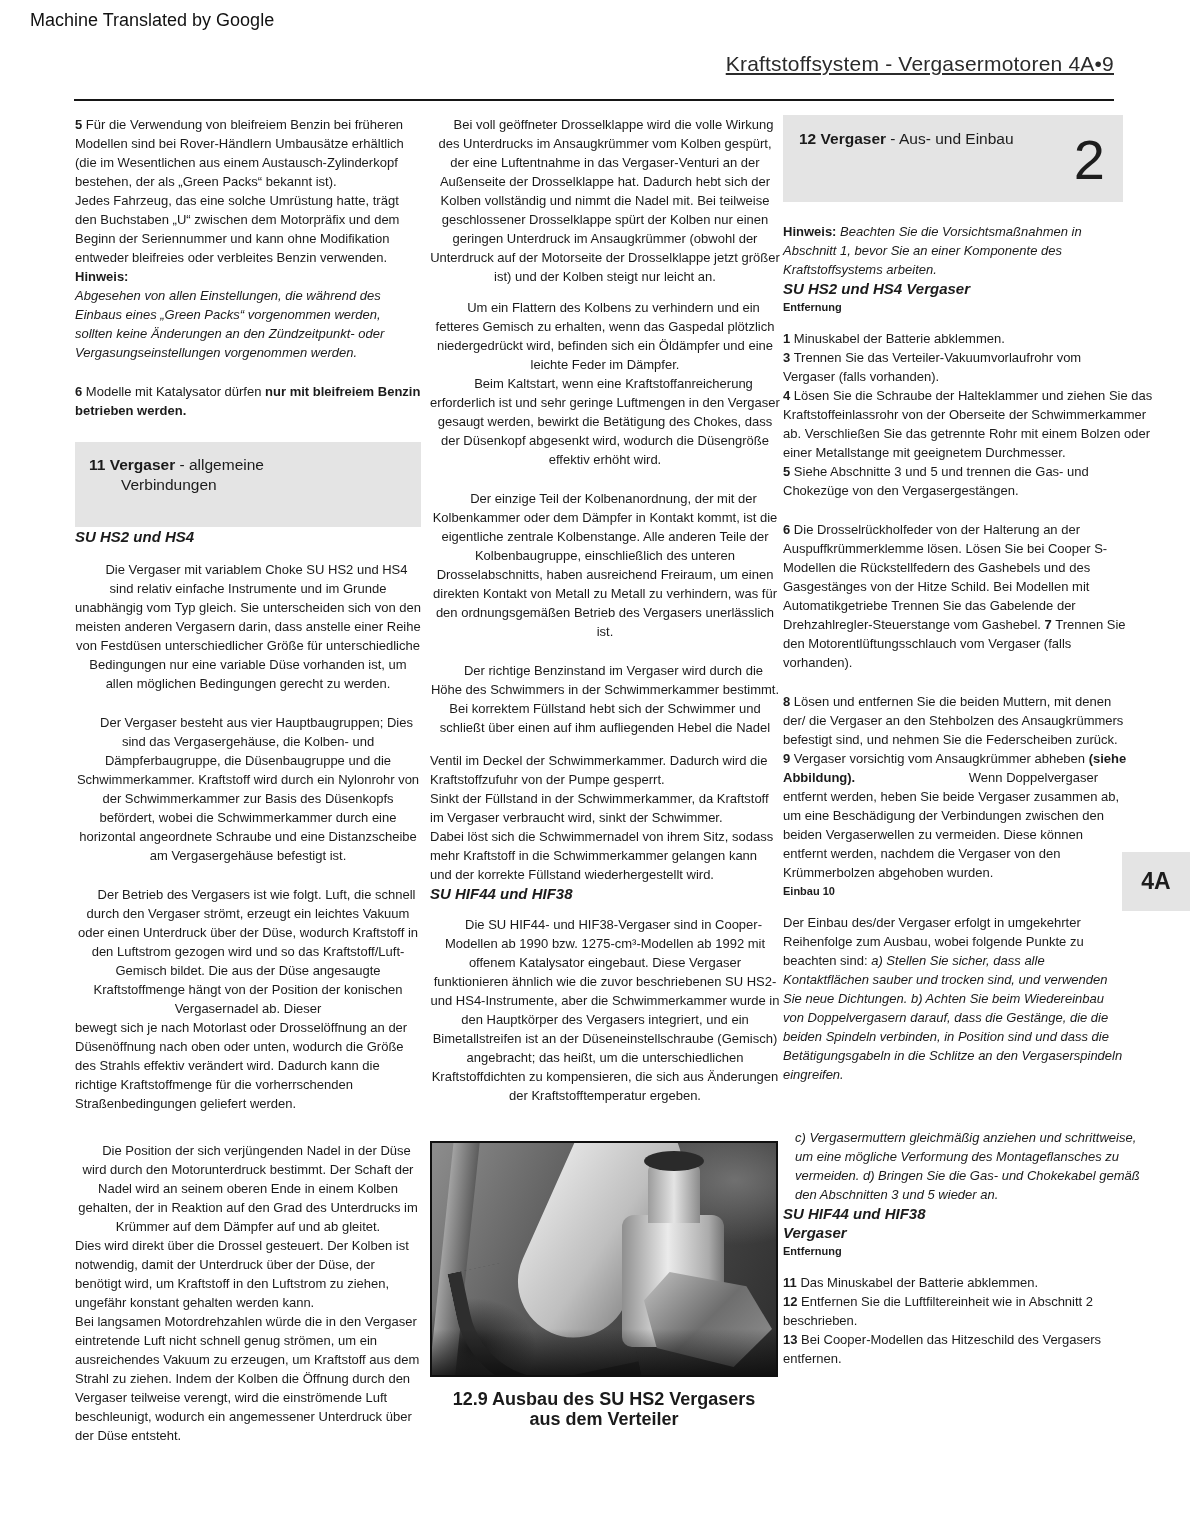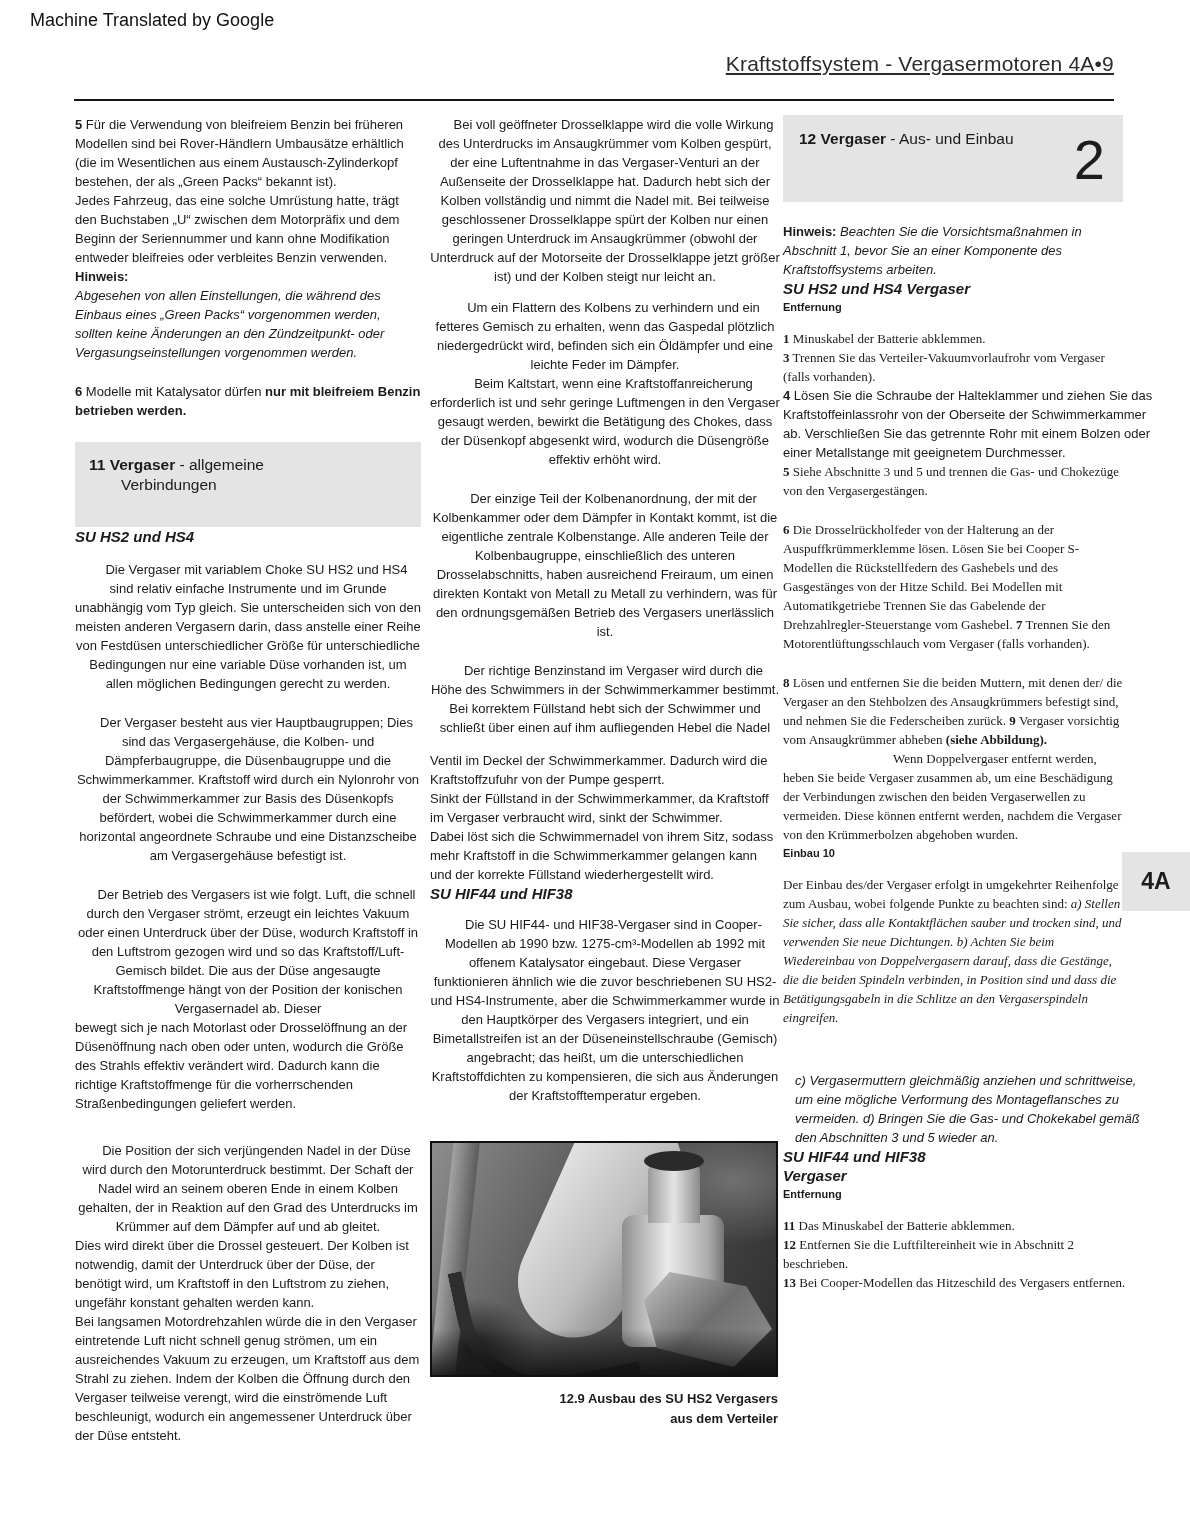--- a/index.html
+++ b/index.html
@@ -23,21 +23,21 @@
   .box11{margin-top:22px;height:85px;padding:13px 14px;font-size:15.5px;line-height:20px;}
   .gb-line2{padding-left:32px;}
   .box12{position:relative;height:87px;width:340px;padding:14px 16px;font-size:15.5px;line-height:20px;}
   .big-num{position:absolute;right:18px;top:16px;font-size:56px;line-height:58px;color:#1d1d1d;}
   .sidetab{position:absolute;left:1122px;top:852px;width:68px;height:59px;background:#e4e4e4;
            display:flex;align-items:center;justify-content:center;font-size:23px;font-weight:bold;color:#1d1d1d;}
   .note{width:340px;}
   .step{width:100%;}
   .wenn{margin-left:110px;}
   .cd-block{margin-top:44px;padding-left:12px;width:345px;}
-  .narrow{width:345px;font-family:Liberation Serif, serif;}
+  .narrow{width:345px;}
   .figure{margin-top:36px;}
   .photo{position:relative;width:348px;height:236px;border:2px solid #101010;box-sizing:border-box;
          overflow:hidden;background:#4a4a4a;}
   .ph-base{position:absolute;inset:0;background:
      radial-gradient(90px 70px at 12% 88%, #1e1e1e 0%, rgba(0,0,0,0) 70%),
      radial-gradient(150px 90px at 88% 16%, #707070, rgba(0,0,0,0) 72%),
      linear-gradient(115deg,#8d8d8d 0%,#585858 40%,#3f3f3f 75%,#2d2d2d 100%);}
   .ph-rail{position:absolute;left:8px;top:-10px;width:26px;height:120%;transform:rotate(6deg);
      background:linear-gradient(90deg,#a3a3a3,#5c5c5c);}
   .ph-arm{position:absolute;left:112px;top:-40px;width:112px;height:240px;transform:rotate(24deg);
@@ -47,21 +47,21 @@
   .ph-pot{position:absolute;left:190px;top:72px;width:102px;height:132px;border-radius:12px 12px 10px 10px;
      background:linear-gradient(90deg,#8f8f8f,#ebebeb 45%,#ababab 85%,#747474);}
   .ph-neck{position:absolute;left:216px;top:22px;width:52px;height:58px;border-radius:6px 6px 0 0;
      background:linear-gradient(90deg,#9c9c9c,#e4e4e4 50%,#8b8b8b);}
   .ph-cap{position:absolute;left:212px;top:8px;width:60px;height:20px;border-radius:50%;background:#2a2a2a;}
   .ph-link{position:absolute;right:4px;bottom:8px;width:128px;height:95px;
      background:linear-gradient(135deg,#c2c2c2 0%,#6e6e6e 50%,#929292 100%);
      clip-path:polygon(20% 0,80% 15%,100% 60%,70% 100%,10% 80%,0 30%);}
   .ph-shade{position:absolute;left:0;bottom:0;width:100%;height:46px;
      background:linear-gradient(0deg,rgba(10,10,10,.8),rgba(0,0,0,0));}
-  .caption{font-weight:bold;font-size:13px;line-height:20px;text-align:right;margin-top:12px;width:348px;}
+  .caption{font-weight:bold;font-size:18px;line-height:20px;text-align:center;margin-top:12px;width:348px;}
 </style>
 </head>
 <body>
 
 <div class="page">
 
   <div class="watermark">Machine Translated by Google</div>
   <div class="header-title">Kraftstoffsystem - Vergasermotoren 4A•9</div>
   <div class="rule"></div>
 

